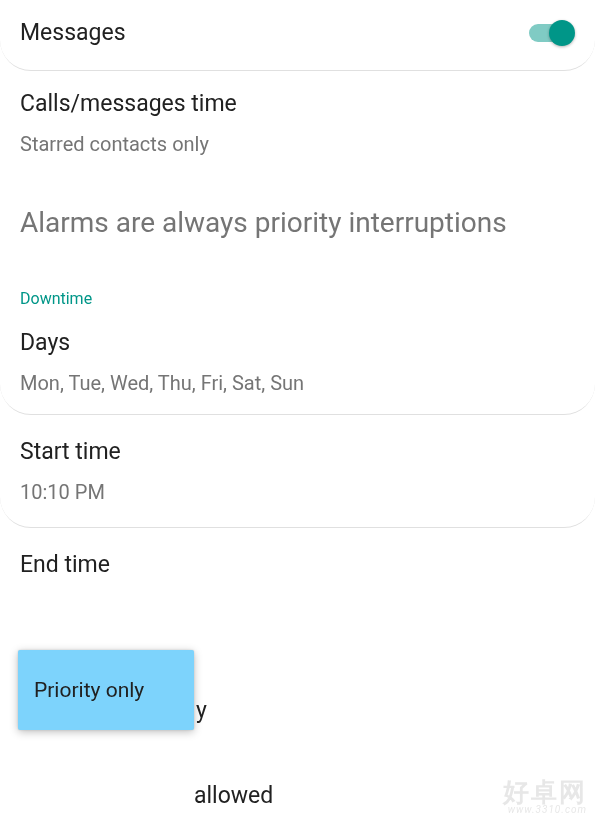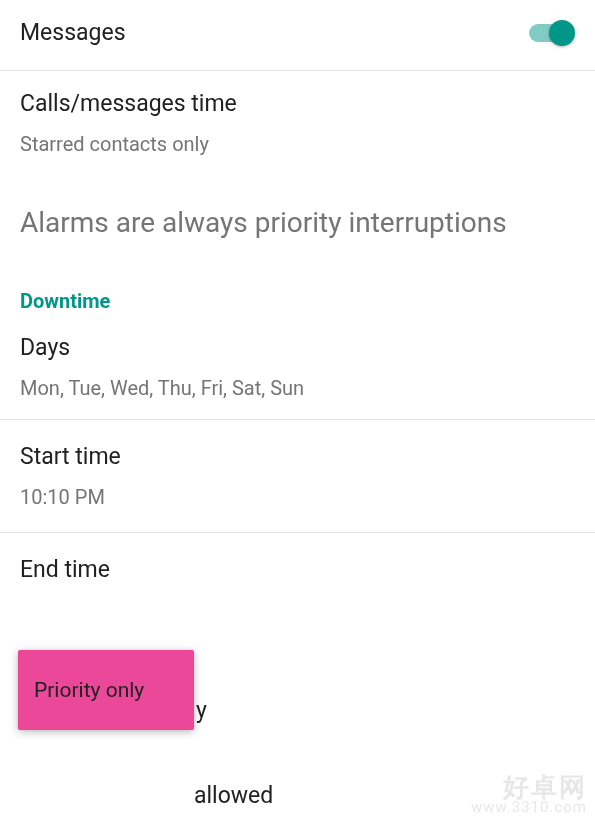--- a/index.html
+++ b/index.html
@@ -1,18 +1,19 @@
 <!DOCTYPE html>
 <html><head>
   <meta charset="utf-8">
   <style>
     * {
       margin: 0;
       padding: 0;
       box-sizing: border-box;
+      border-radius: 31px;
     }
     body {
       font-family: Roboto, "Helvetica Neue", Arial, sans-serif;
       background: #ffffff;
       width: 595px;
       height: 821px;
       position: relative;
       overflow: hidden;
     }
     .row {
@@ -33,23 +34,23 @@
       margin-top: 12px;
       line-height: 1.3;
     }
     .note {
       font-size: 28px;
       color: #757575;
       padding: 30px 20px 20px 20px;
       line-height: 1.3;
     }
     .section-header {
-      font-size: 20px;
+      font-size: 16px;
       color: #009688;
-      font-weight: 700;
+      font-weight: 400;
       padding: 28px 20px 10px 20px;
     }
     .toggle-row {
       display: flex;
       align-items: center;
       justify-content: space-between;
       padding: 18px 20px 22px 20px;
     }
     .switch {
       width: 46px;
@@ -73,21 +74,21 @@
       border-radius: 50%;
       top: 1px;
       right: 0;
       box-shadow: 0 1px 3px rgba(0,0,0,0.3);
     }
     .popup {
       position: absolute;
       left: 18px;
       top: 650px;
       width: 176px;
-      background: #ec4899;
+      background: #7dd3fc;
       box-shadow: 0 2px 8px rgba(0,0,0,0.25), 0 0 2px rgba(0,0,0,0.15);
       border-radius: 2px;
       padding: 10px 0;
     }
     .popup-item {
       font-size: 21px;
       color: #212121;
       padding: 18px 16px;
     }
     .behind-bottom {
@@ -111,23 +112,24 @@
       line-height: 1;
     }
     .watermark-main {
       font-size: 26px;
       color: #bbb;
       font-weight: 600;
       letter-spacing: 2px;
       margin-top: 48px;
     }
     .watermark-sub {
-      font-size: 15px;
+      font-size: 10px;
       color: #bbb;
       letter-spacing: 1px;
+      font-style: italic;
     }
   </style>
 </head>
 <body>
 
 <div class="toggle-row row-border">
   <div class="title">Messages</div>
   <div class="switch">
     <div class="switch-track"></div>
     <div class="switch-thumb"></div>

